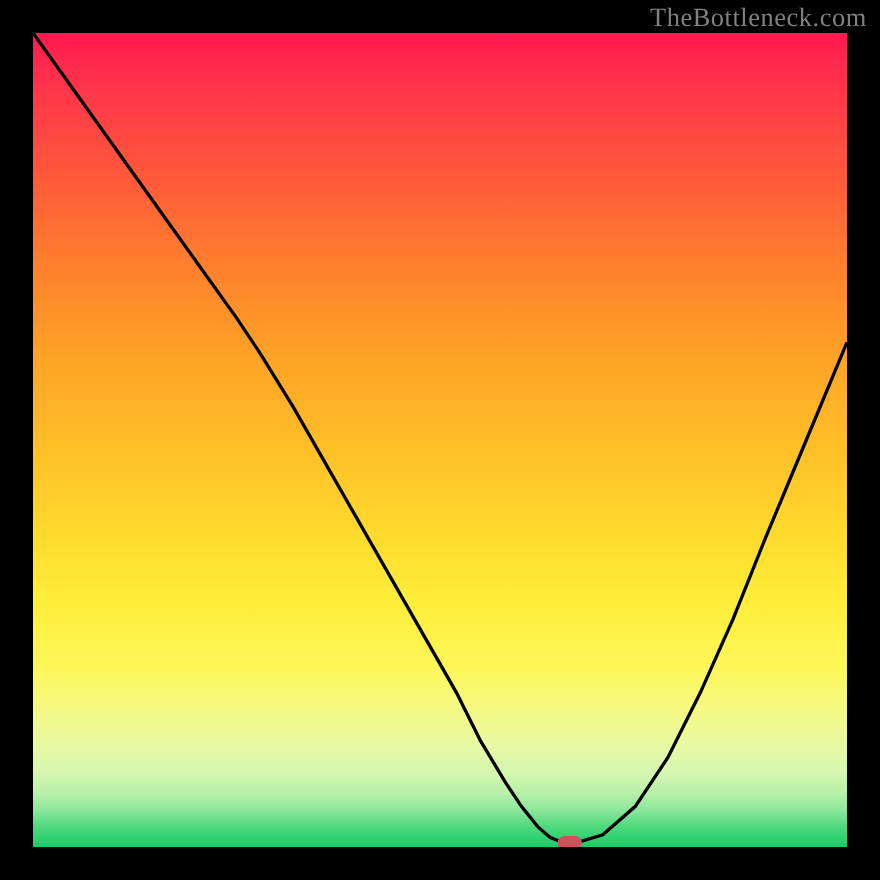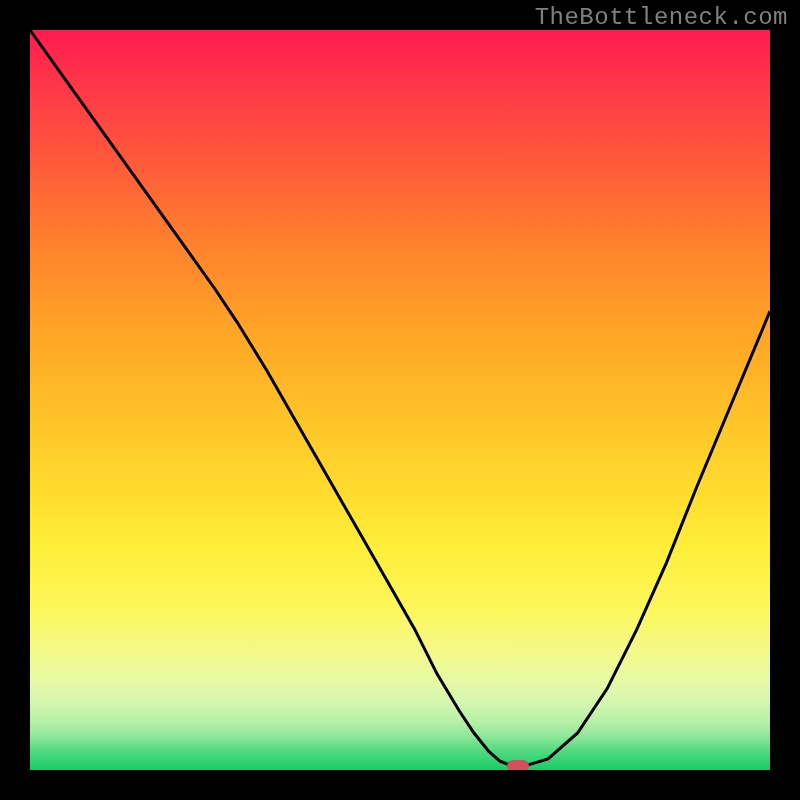--- a/index.html
+++ b/index.html
@@ -15,21 +15,21 @@
     left: 0;
     top: 0;
     width: 800px;
     height: 800px;
     background: #000;
   }
   .watermark {
     position: absolute;
     top: 4px;
     right: 12px;
-    font-family: Liberation Mono, monospace;
+    font-family: Liberation Serif, serif;
     font-size: 24px;
     color: #808080;
     letter-spacing: 0.5px;
   }
   .plot {
     position: absolute;
     left: 30px;
     top: 30px;
     width: 740px;
     height: 740px;

